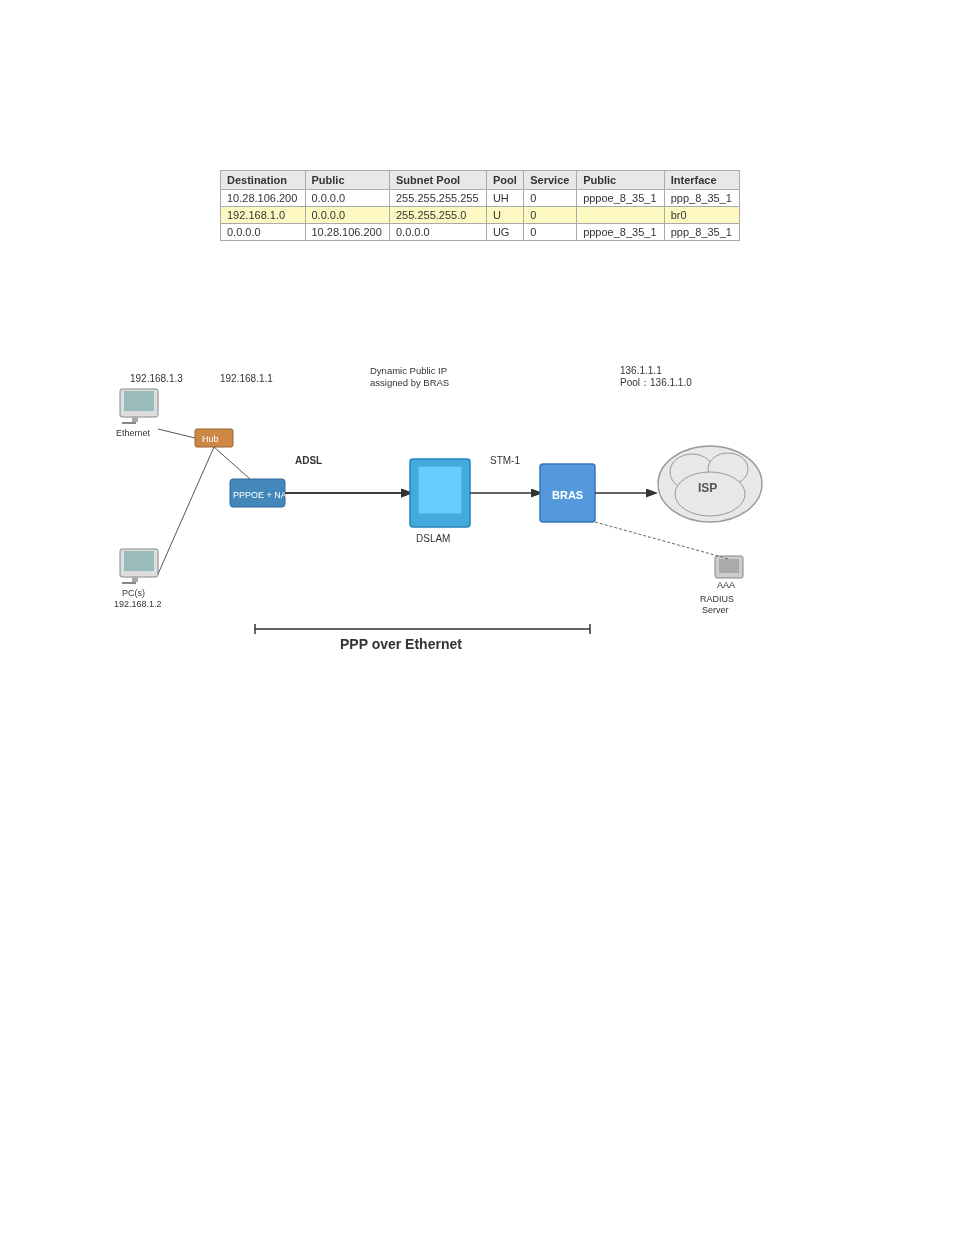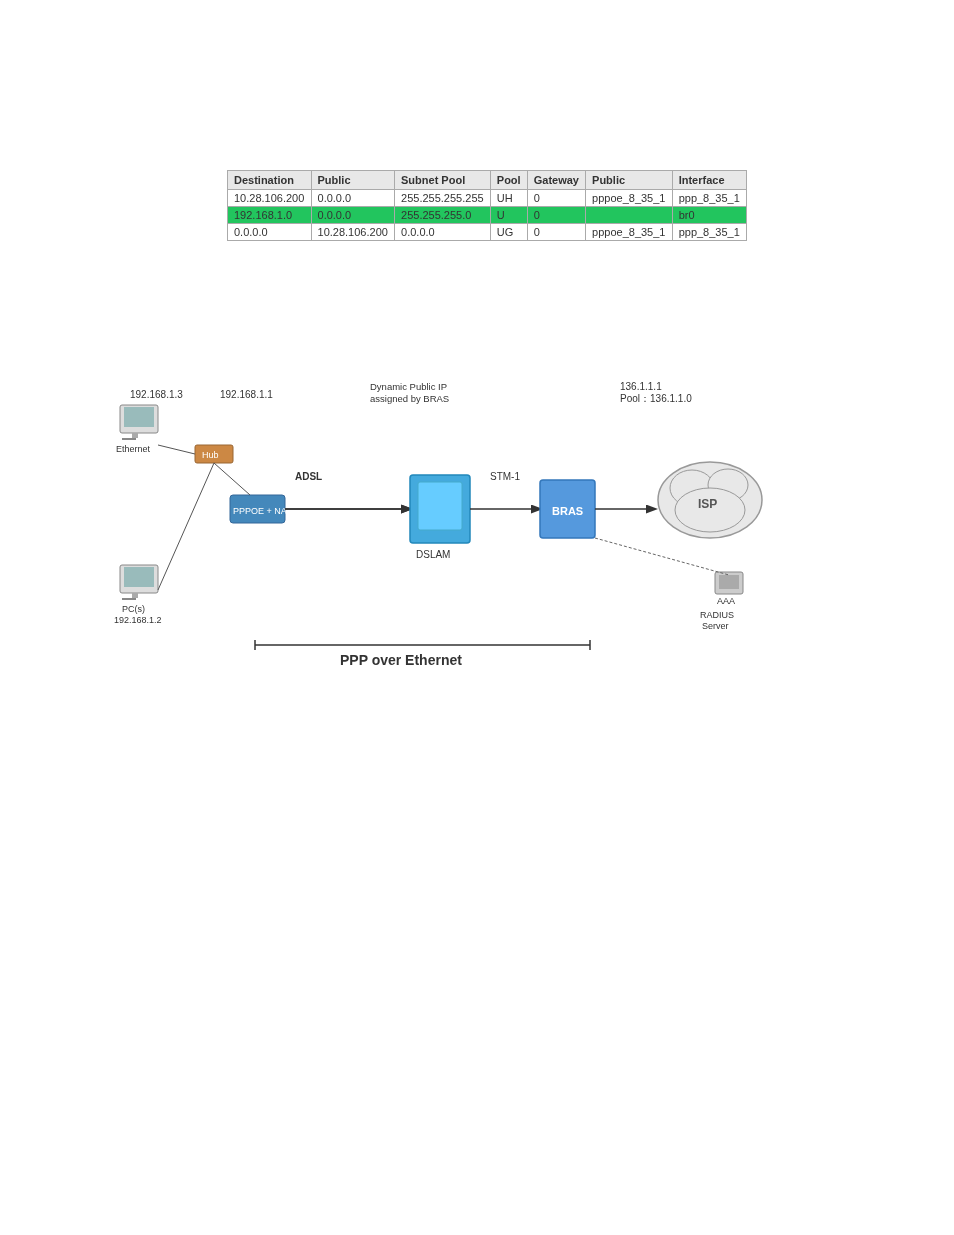--- a/index.html
+++ b/index.html
@@ -11,50 +11,49 @@
       font-size: 11px;
       color: #333;
     }
 
     
     .routing-table-section {
       position: absolute;
       top: 170px;
       left: 220px;
       width: 520px;
-      margin-left: 7px;
     }
 
     table.routing-table {
       border-collapse: collapse;
       width: 100%;
       font-size: 11px;
     }
     table.routing-table th {
       background: #e8e8e8;
       border: 1px solid #aaa;
       padding: 3px 6px;
       text-align: left;
       font-weight: bold;
       font-size: 11px;
     }
     table.routing-table td {
       border: 1px solid #aaa;
       padding: 2px 6px;
       font-size: 11px;
-      background: #22c55e;
+      background: #fef9c3;
     }
     table.routing-table tr:nth-child(odd) td {
       background: #fff;
     }
 
     
     .diagram-section {
       position: absolute;
-      top: 380px;
+      top: 364px;
       left: 100px;
       width: 760px;
       height: 340px;
     }
 
     .diagram-svg {
       width: 100%;
       height: 100%;
     }
   </style>
@@ -62,21 +61,21 @@
 <body>
 
 <div class="routing-table-section">
   <table class="routing-table">
     <thead>
       <tr>
         <th>Destination</th>
         <th>Public</th>
         <th>Subnet Pool</th>
         <th>Pool</th>
-        <th>Gateway</th>
+        <th>Service</th>
         <th>Public</th>
         <th>Interface</th>
       </tr>
     </thead>
     <tbody id="table-body">
     <tr>
           <td>10.28.106.200</td>
           <td>0.0.0.0</td>
           <td>255.255.255.255</td>
           <td>UH</td>

